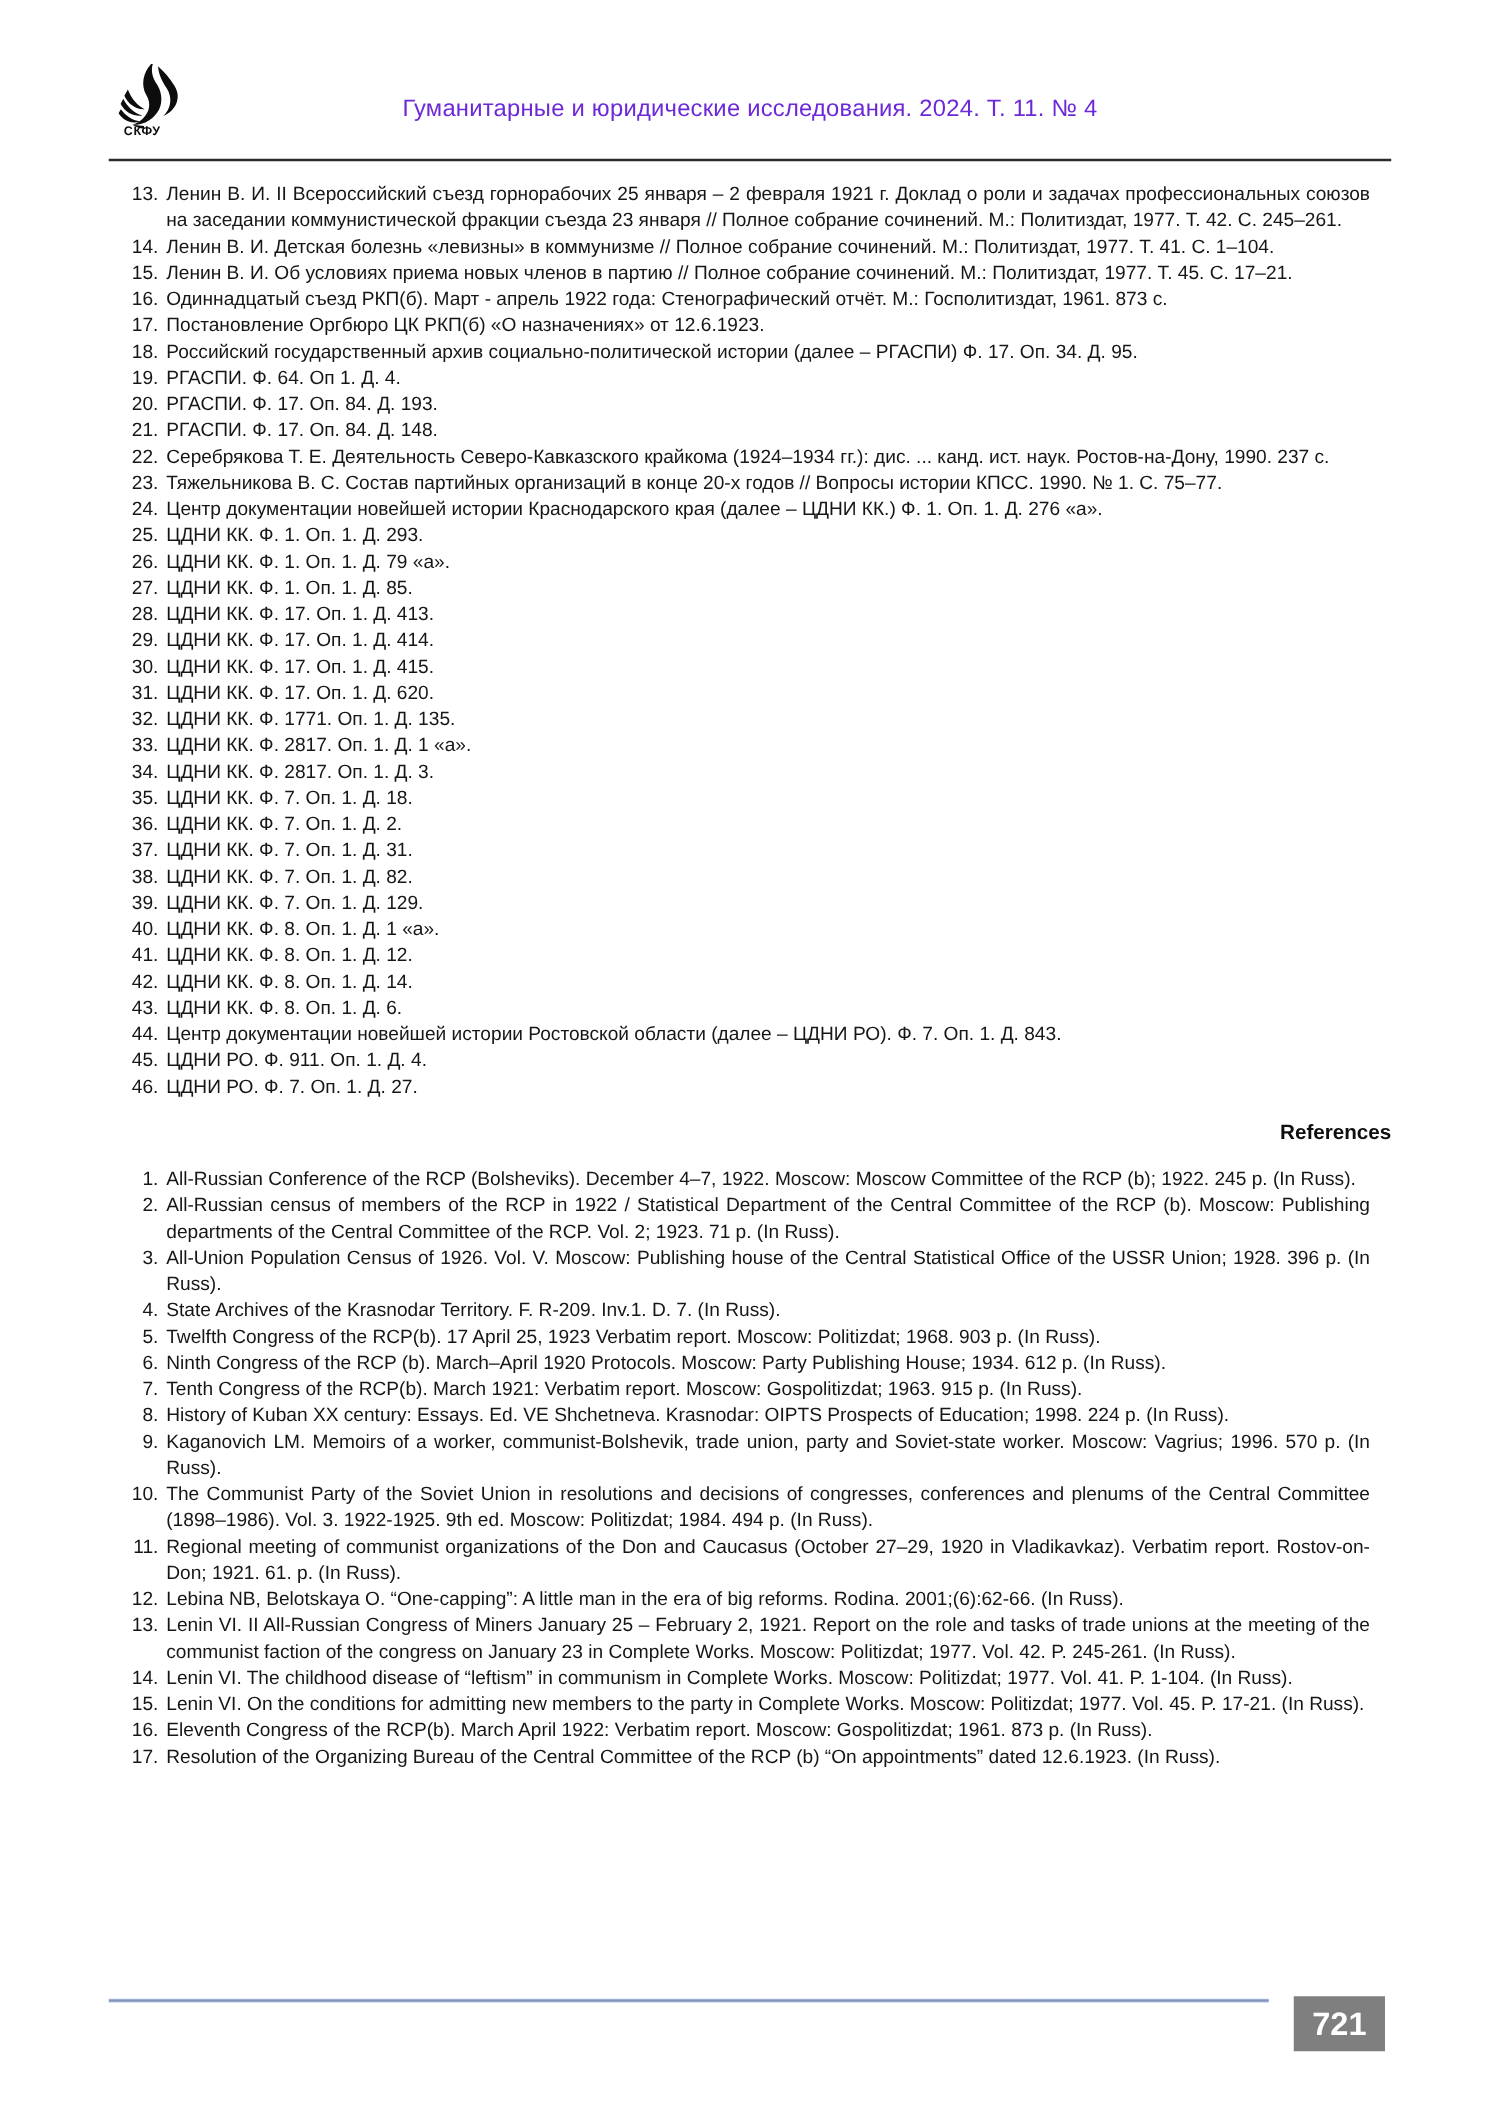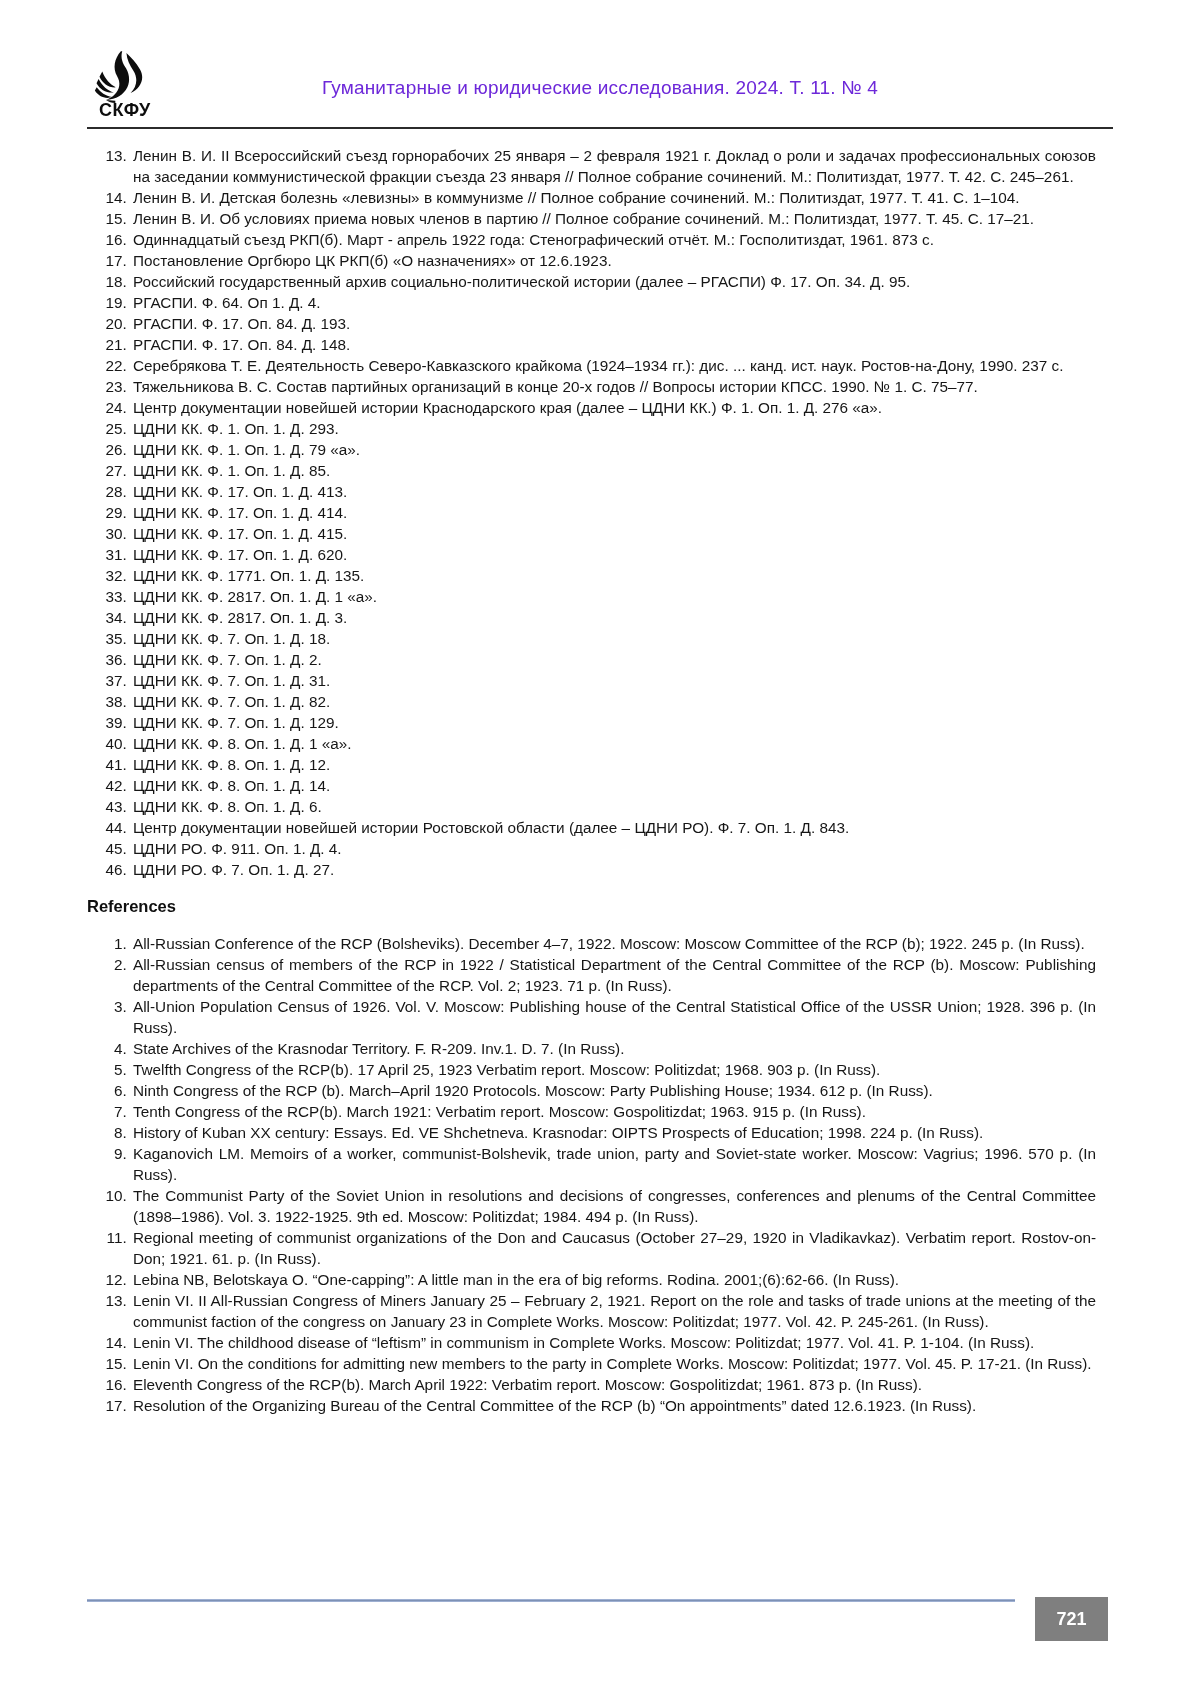--- a/index.html
+++ b/index.html
@@ -22,21 +22,21 @@
     height: 127px;
     border-bottom: 2px solid #2b2b2b;
   }
   .logo {
     position: absolute; left: -6px; top: 50px;
     width: 90px;
   }
   .logo svg { display: block; margin-left: 12px; }
   .logo-text {
     font-weight: bold;
-    font-size: 18px;
+    font-size: 10px;
     letter-spacing: 0.5px;
     color: #0d0d0d;
     margin: -8px 0 0 18px;
   }
   .journal-title {
     text-align: center;
     padding-top: 77px;
     font-size: 19px;
     color: #6d28d9;
     letter-spacing: 0.2px;
@@ -48,39 +48,39 @@
     font-size: 15.3px;
     line-height: 21px;
     text-align: justify;
     color: #161616;
   }
   ol.ref-list li { padding-left: 2px; }
   ol.ref-list.ru { margin-top: 16px; }
   .refs-heading {
     font-size: 16.5px;
     font-weight: bold;
-    text-align: left;
+    text-align: right;
     margin: 15px 0 6px 0;
     color: #0f0f0f;
     font-family: "Liberation Sans", sans-serif;
   }
   
   .footer-rule {
     position: absolute;
     left: 87px; top: 1599px;
     width: 928px; height: 3px;
     background: linear-gradient(to bottom, #aebfe0, #7e91b5, #aebfe0);
   }
   .page-badge {
     position: absolute;
     left: 1035px; top: 1597px;
     width: 73px; height: 44px;
     background: #7f7f7f;
     color: #ffffff;
-    font-size: 18px;
+    font-size: 26px;
     font-weight: bold;
     display: flex; align-items: center; justify-content: center;
   }
 </style>
 </head>
 <body>
 
 <div class="page">
 
   <header>

